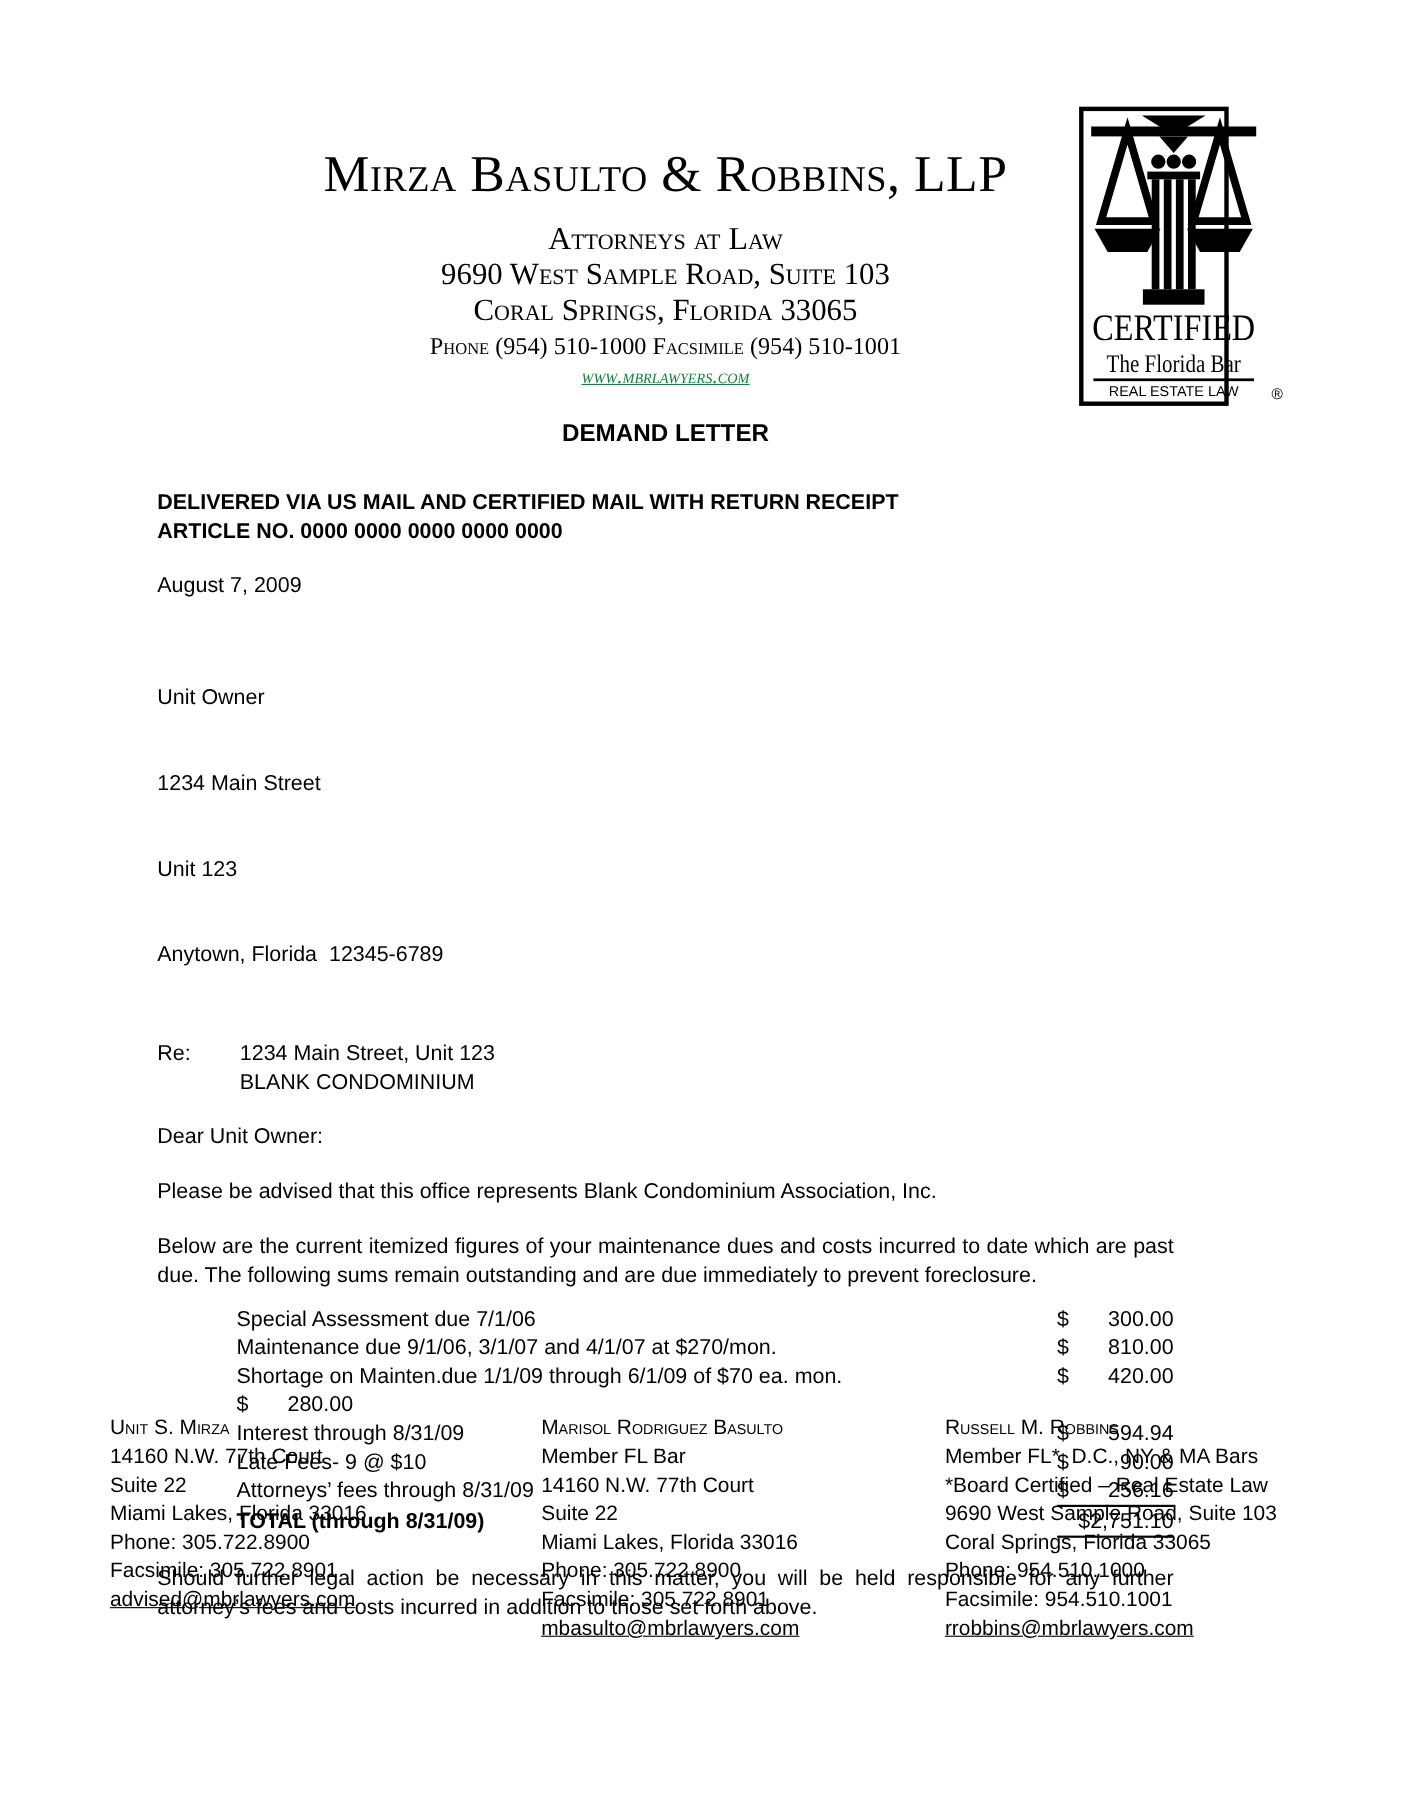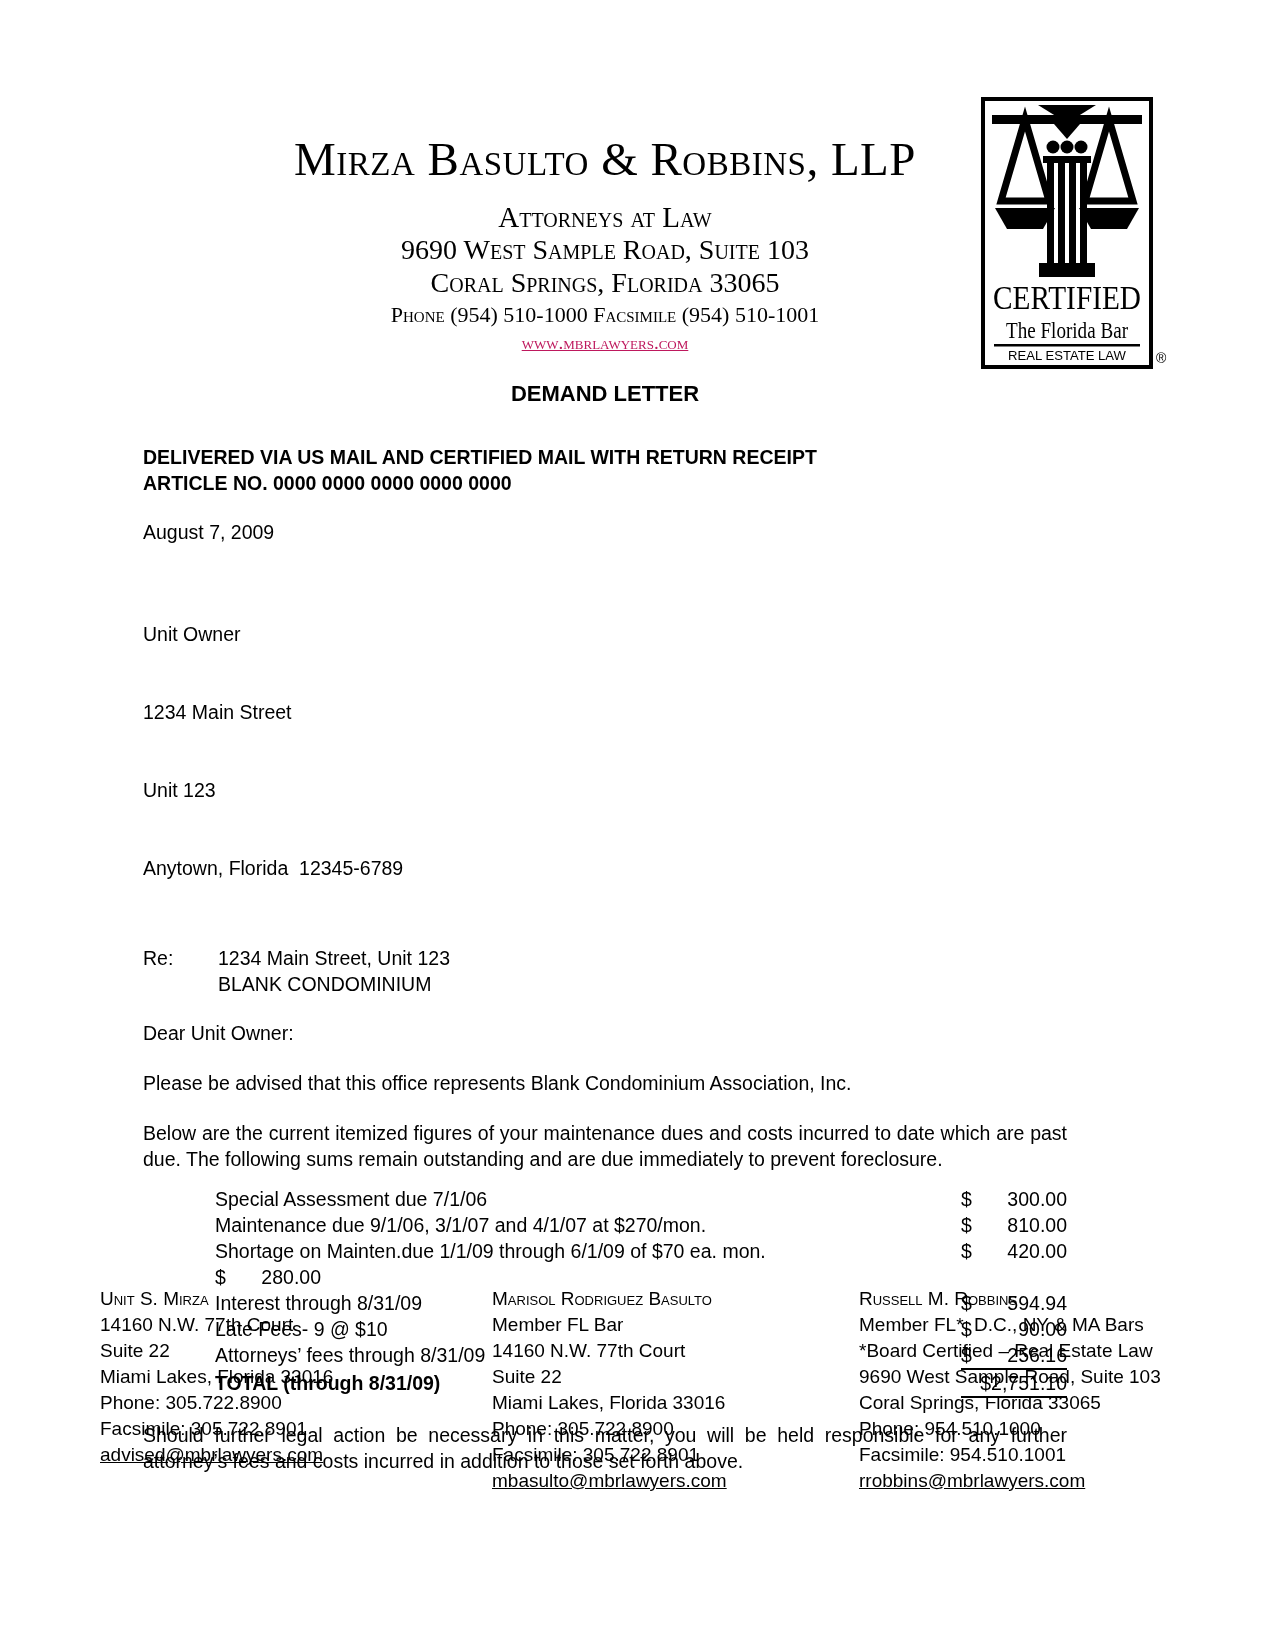--- a/index.html
+++ b/index.html
@@ -20,26 +20,26 @@
   .letterhead {
     text-align:center;
     font-family:"Liberation Serif", serif;
     font-variant:small-caps;
   }
   .firm-name   { font-size:47px; line-height:48px; letter-spacing:0.5px; }
   .tagline     { font-size:29px; line-height:30px; margin-top:19px; }
   .addr-line   { font-size:28px; line-height:30px; margin-top:3px; }
   .phone-line  { font-size:22px; line-height:24px; margin-top:5px; }
   .website-line{ font-size:19px; line-height:20px; margin-top:6px; }
-  .website-link{ color:#be185d; text-decoration:underline; cursor:pointer; }
+  .website-link{ color:#15803d; text-decoration:underline; cursor:pointer;font-style:italic; }
 
   
   .logo-box {
     position:absolute; left:981px; top:97px;
-    width:172px; height:272px;
+    width:136px; height:272px;
     border:4px solid #000;
     box-sizing:border-box;
     background:#fff;
   }
   .logo-reg { position:absolute; left:1156px; top:351px; font-size:14px; line-height:14px; }
 
   
   .doc-title { text-align:center; font-weight:bold; font-size:22px; margin-top:28px; }
   .delivery-block { font-weight:bold; margin-top:37px; }
   .date-line { margin-top:23px; }

